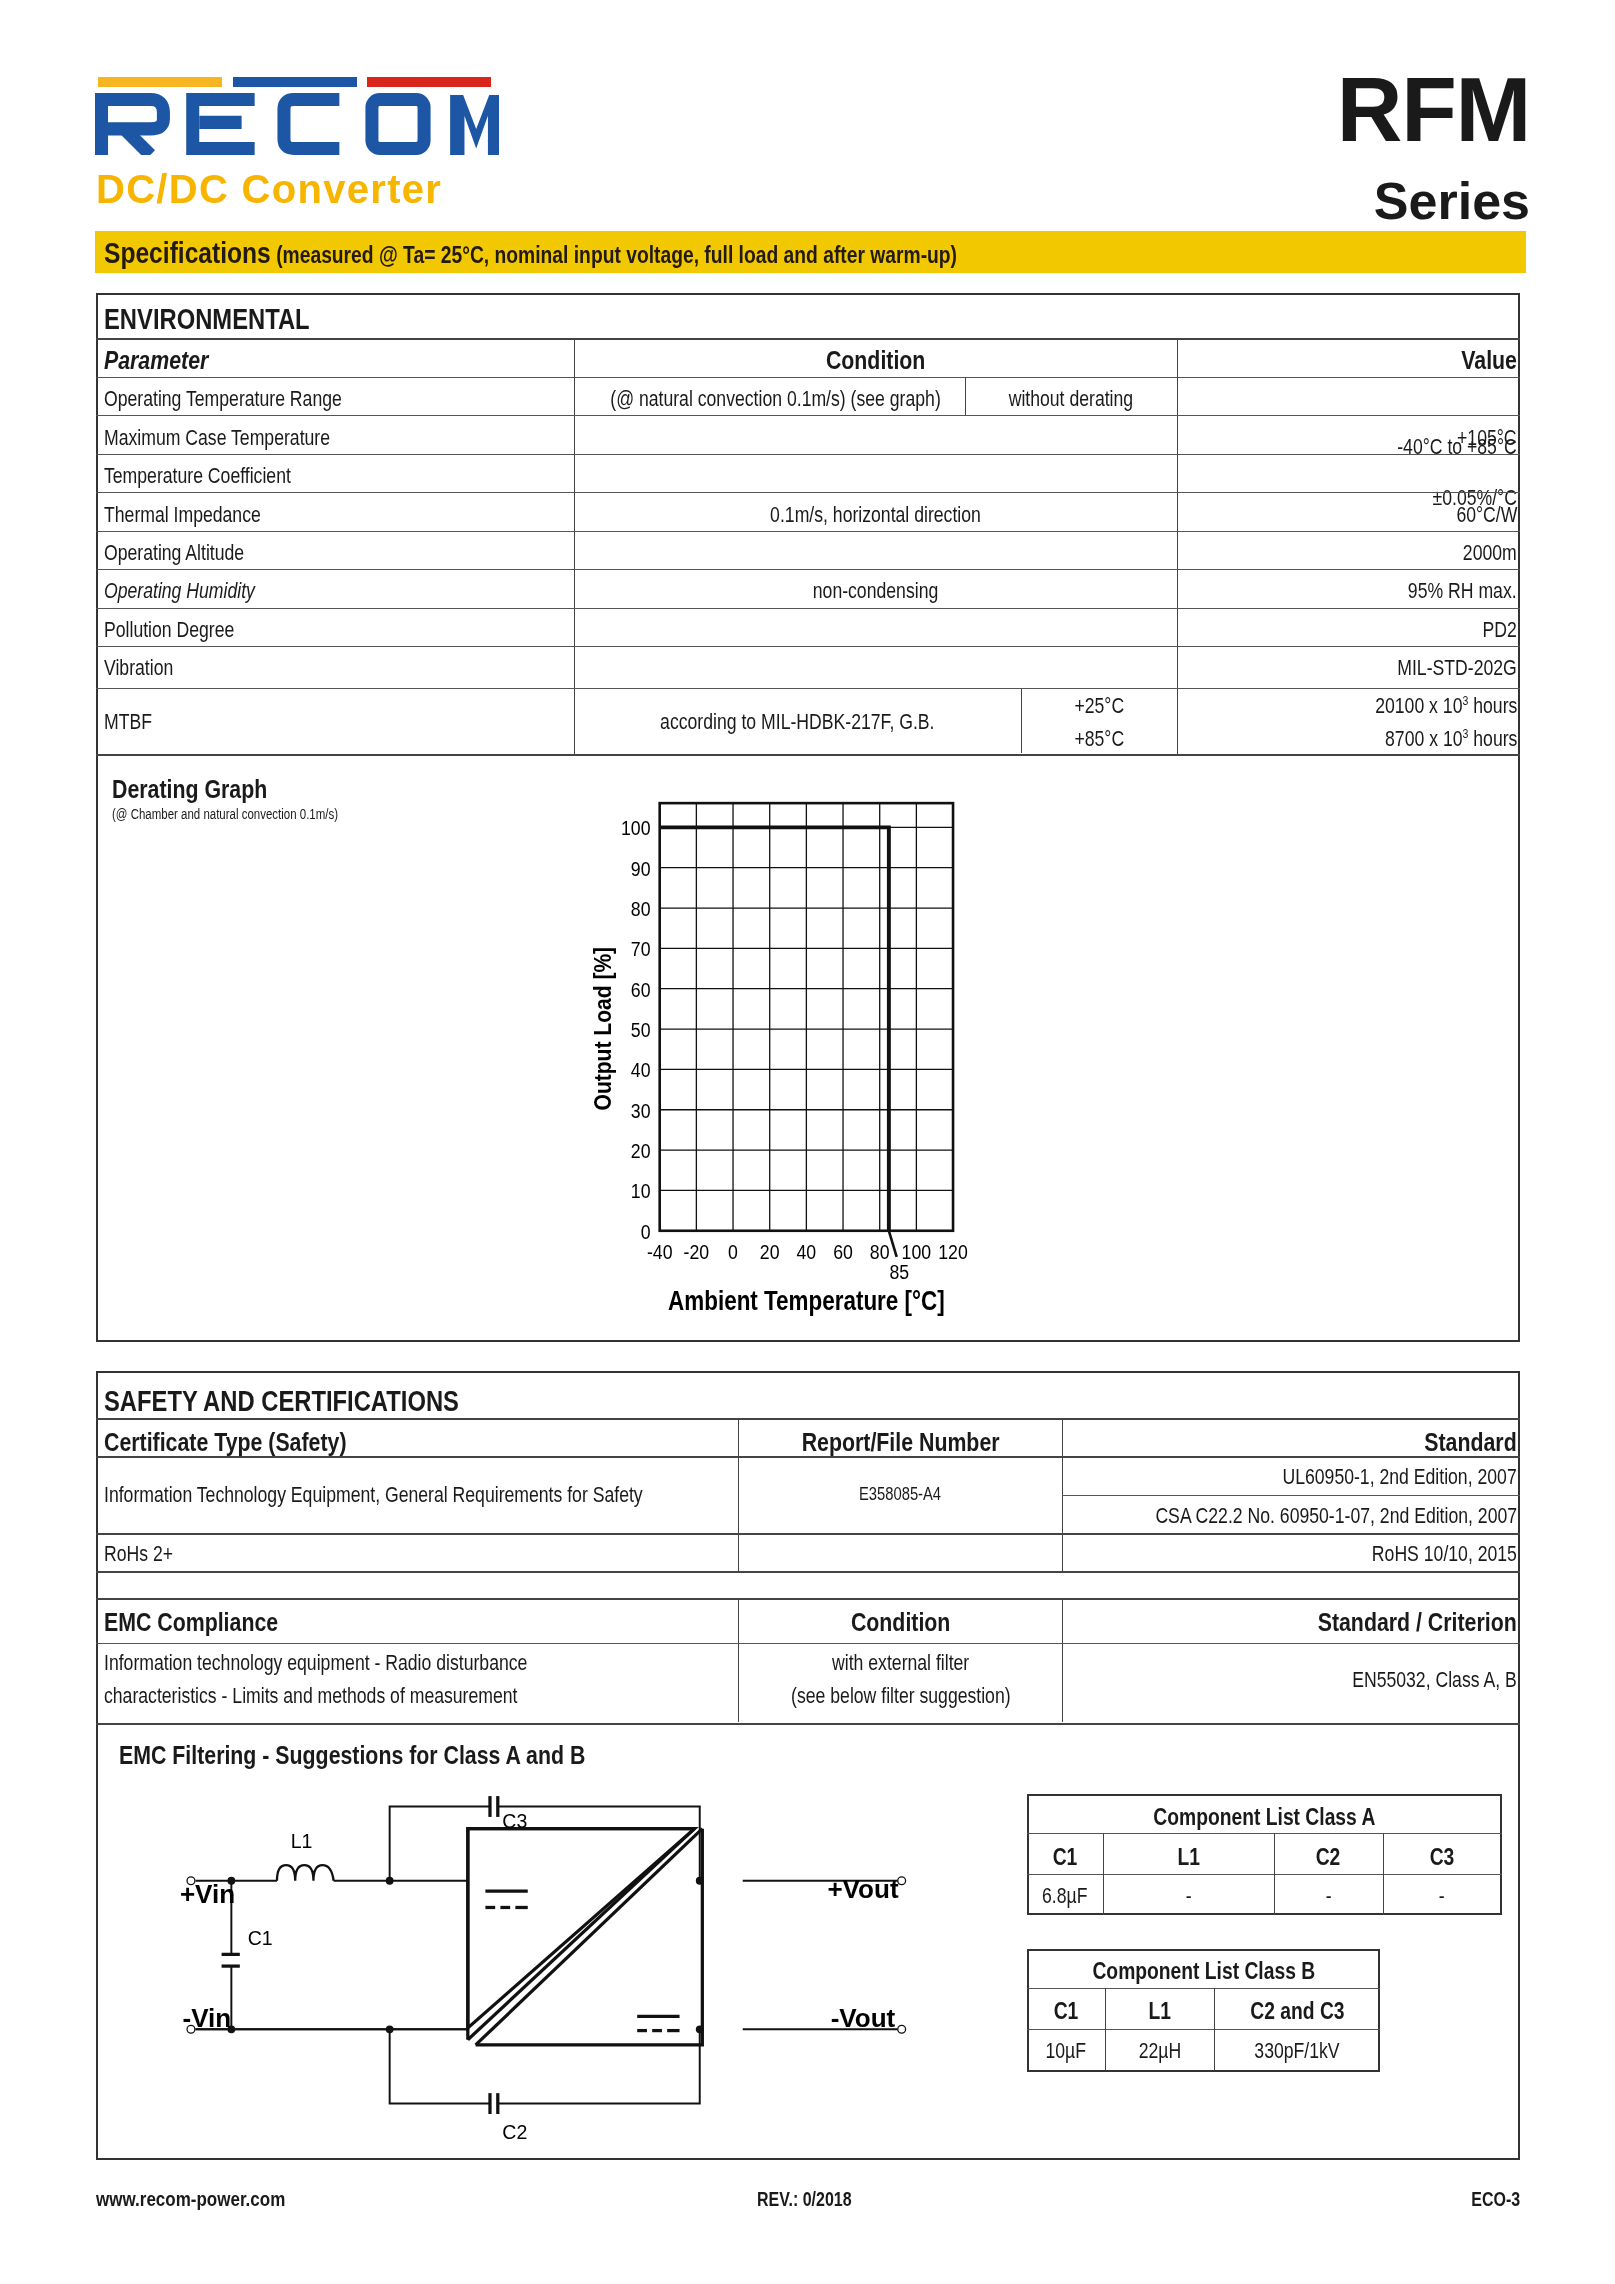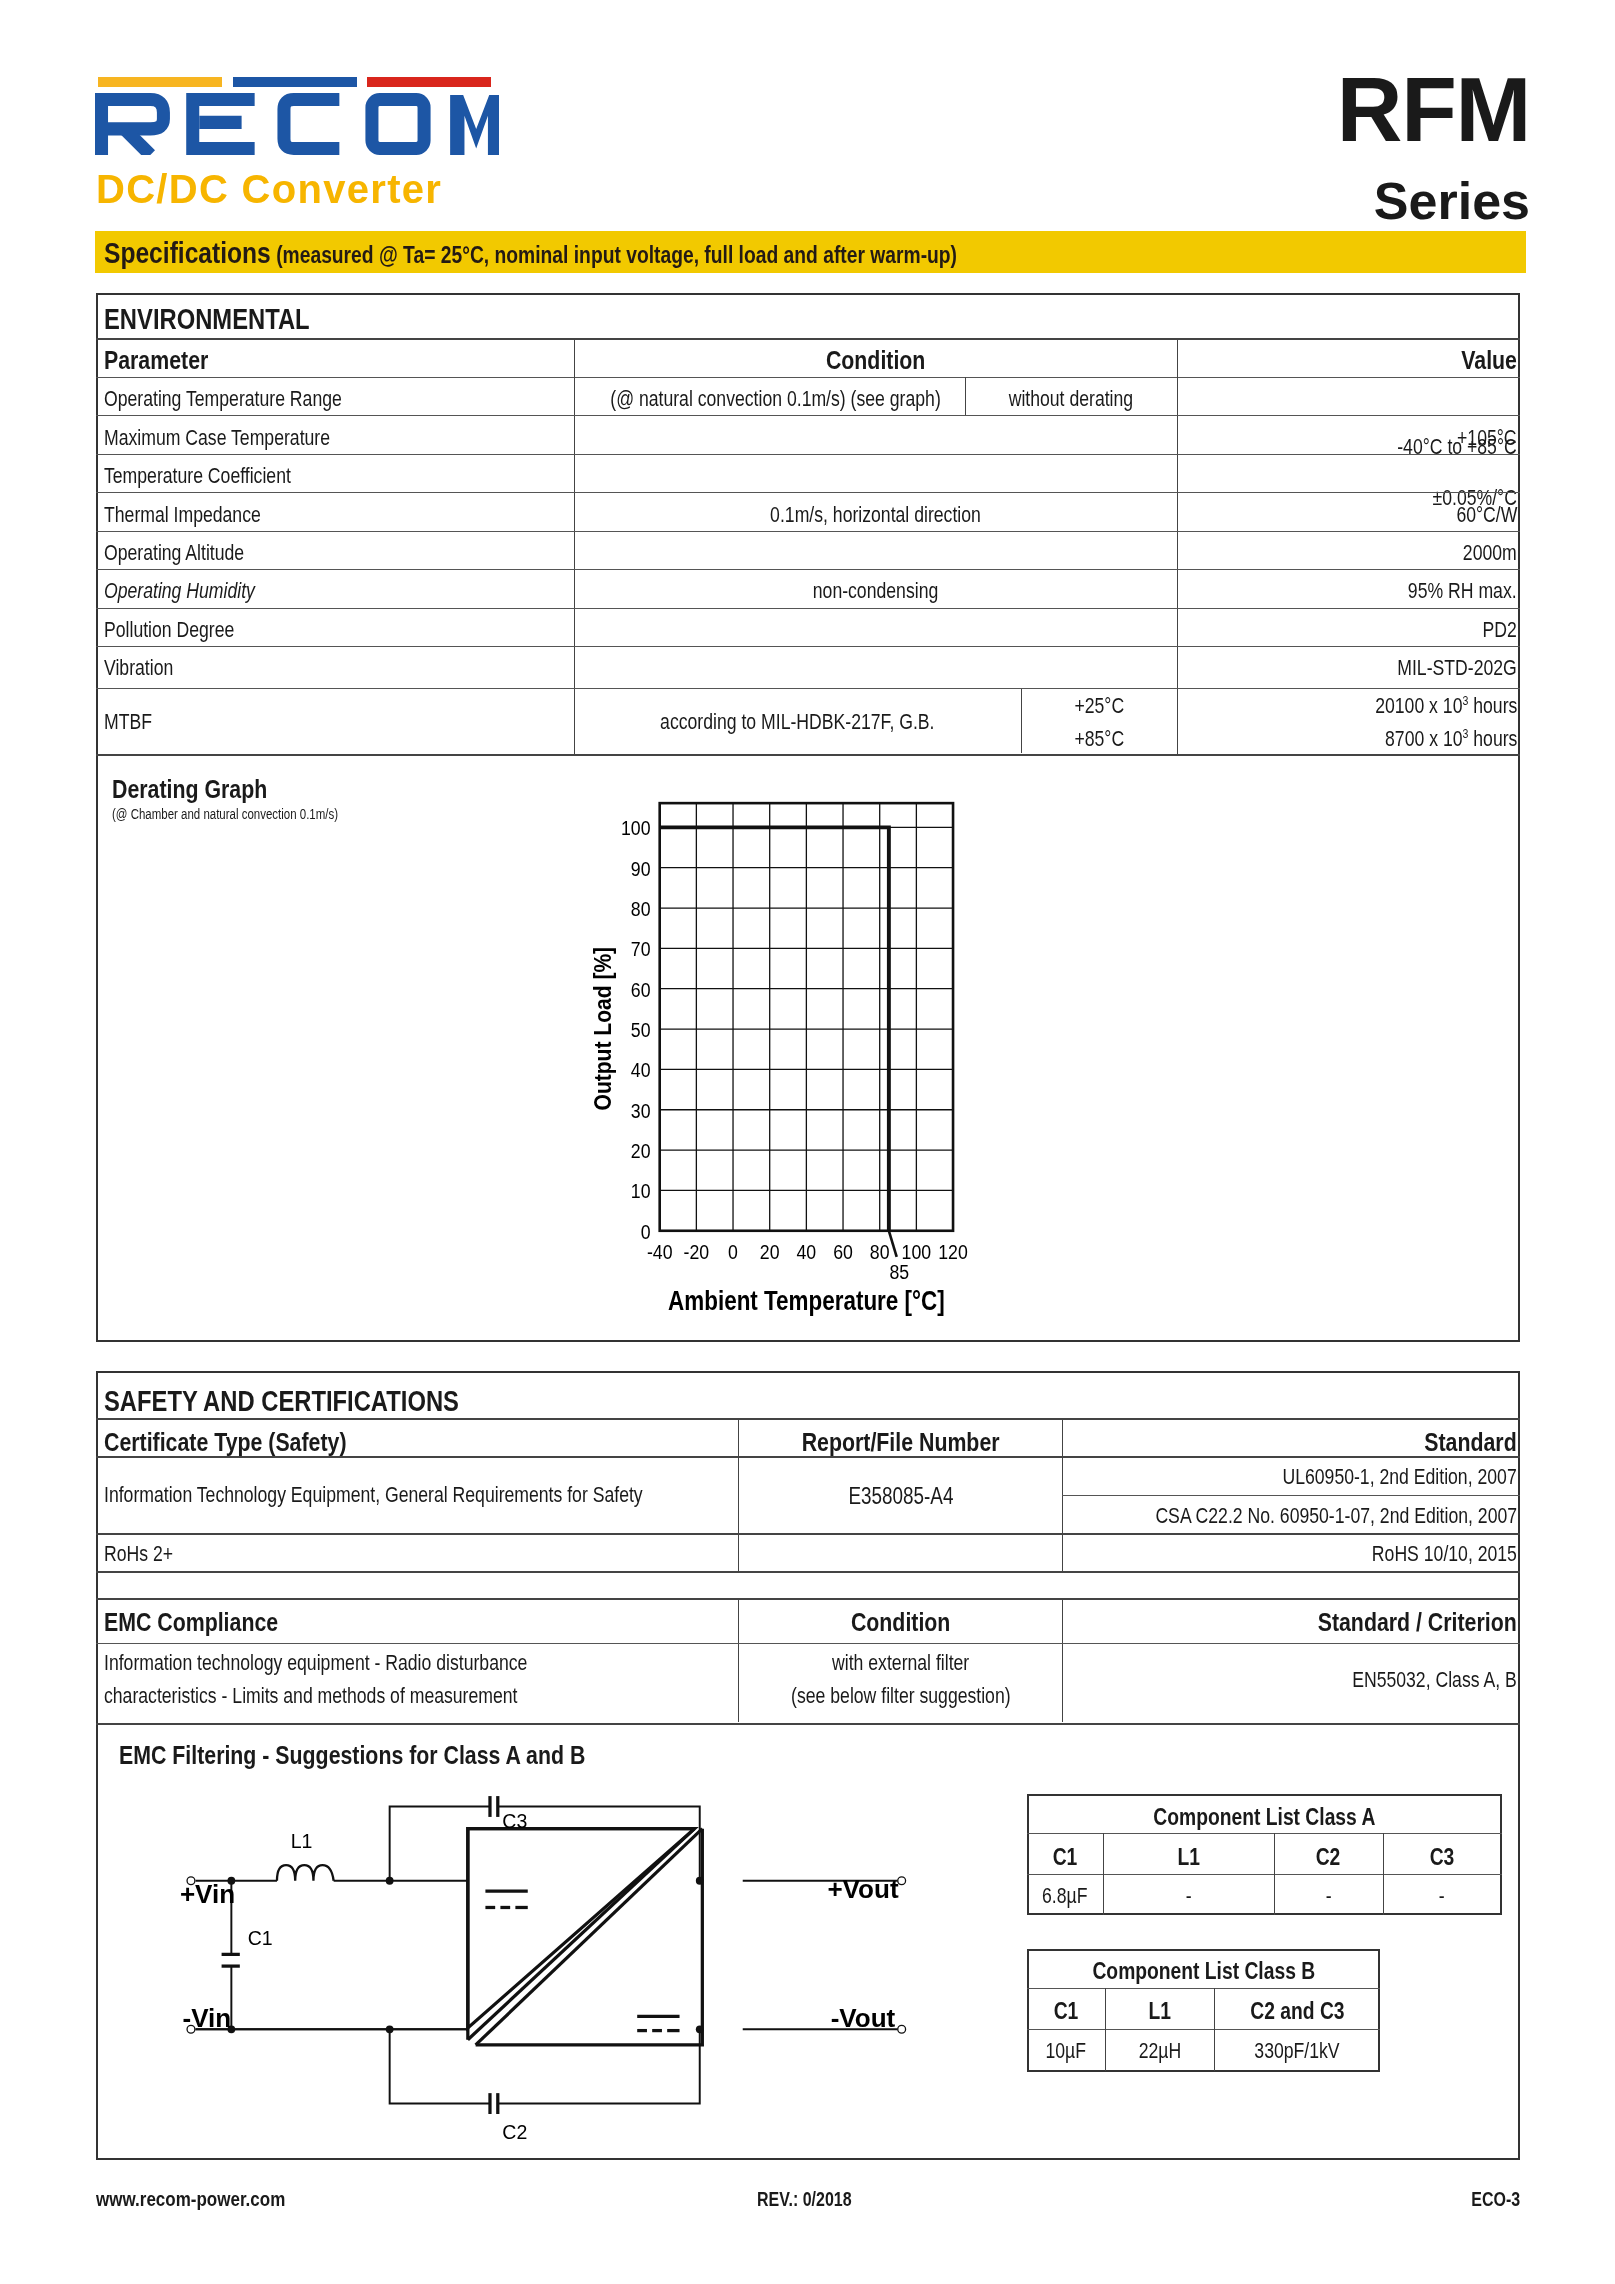--- a/index.html
+++ b/index.html
@@ -75,21 +75,21 @@
   <div class="banner-text">
     <span class="banner-title">Specifications</span><span class="banner-note"> (measured @ Ta= 25°C, nominal input voltage, full load and after warm-up)</span>
   </div>
 </div>
 
 <div class="box" style="left:96px;top:293px;width:1424px;height:1049px;"></div>
 
 <div class="cell left sect" style="left:104px;top:305px;"><span class="sq">ENVIRONMENTAL</span></div>
 <div class="hline" style="left:96px;top:338px;width:1424px;"></div>
 
-<div class="cell left hdr" style="left:104px;top:347px;"><span class="sq">Parameter</span></div>
+<div class="cell left hdr" style="left:104px;top:347px;font-style:italic;"><span class="sq">Parameter</span></div>
 <div class="cell center hdr" style="left:574px;width:603px;text-align:center;top:347px;"><span class="sq">Condition</span></div>
 <div class="cell right hdr" style="right:99px;top:347px;"><span class="sq">Value</span></div>
 <div class="hline thin" style="left:96px;top:377px;width:1424px;"></div>
 
 <div class="vline" style="left:574px;top:338px;height:416px;"></div>
 <div class="vline" style="left:1177px;top:338px;height:416px;"></div>
 <div class="vline" style="left:965px;top:377px;height:38px;"></div>
 <div class="vline" style="left:1021px;top:688px;height:65px;"></div>
 
 <div>
@@ -216,21 +216,21 @@
 <div class="cell left hdr" style="left:104px;top:1429px;"><span class="sq">Certificate Type (Safety)</span></div>
 <div class="cell center hdr" style="left:738px;width:325px;text-align:center;top:1429px;"><span class="sq">Report/File Number</span></div>
 <div class="cell right hdr" style="right:99px;top:1429px;"><span class="sq">Standard</span></div>
 <div class="hline" style="left:96px;top:1456px;width:1424px;"></div>
 
 <div class="vline" style="left:738px;top:1418px;height:153px;"></div>
 <div class="vline" style="left:1062px;top:1418px;height:153px;"></div>
 
 <div>
   <div class="cell left" style="left:104px;top:1485px;"><span class="sq">Information Technology Equipment, General Requirements for Safety</span></div>
-  <div class="cell center" style="left:738px;width:325px;text-align:center;top:1485px;font-size:23px;"><span class="sq">E358085-A4</span></div>
+  <div class="cell center" style="left:738px;width:325px;text-align:center;top:1485px;font-size:18px;"><span class="sq">E358085-A4</span></div>
   <div class="cell right" style="right:99px;top:1467px;"><span class="sq">UL60950-1, 2nd Edition, 2007</span></div>
   <div class="hline thin" style="left:1062px;top:1495px;width:458px;"></div>
   <div class="cell right" style="right:99px;top:1506px;"><span class="sq">CSA C22.2 No. 60950-1-07, 2nd Edition, 2007</span></div>
 </div>
 <div class="hline" style="left:96px;top:1533px;width:1424px;"></div>
 
 <div>
   <div class="cell left" style="left:104px;top:1544px;"><span class="sq">RoHs 2+</span></div>
   <div class="cell right" style="right:99px;top:1544px;"><span class="sq">RoHS 10/10, 2015</span></div>
 </div>

